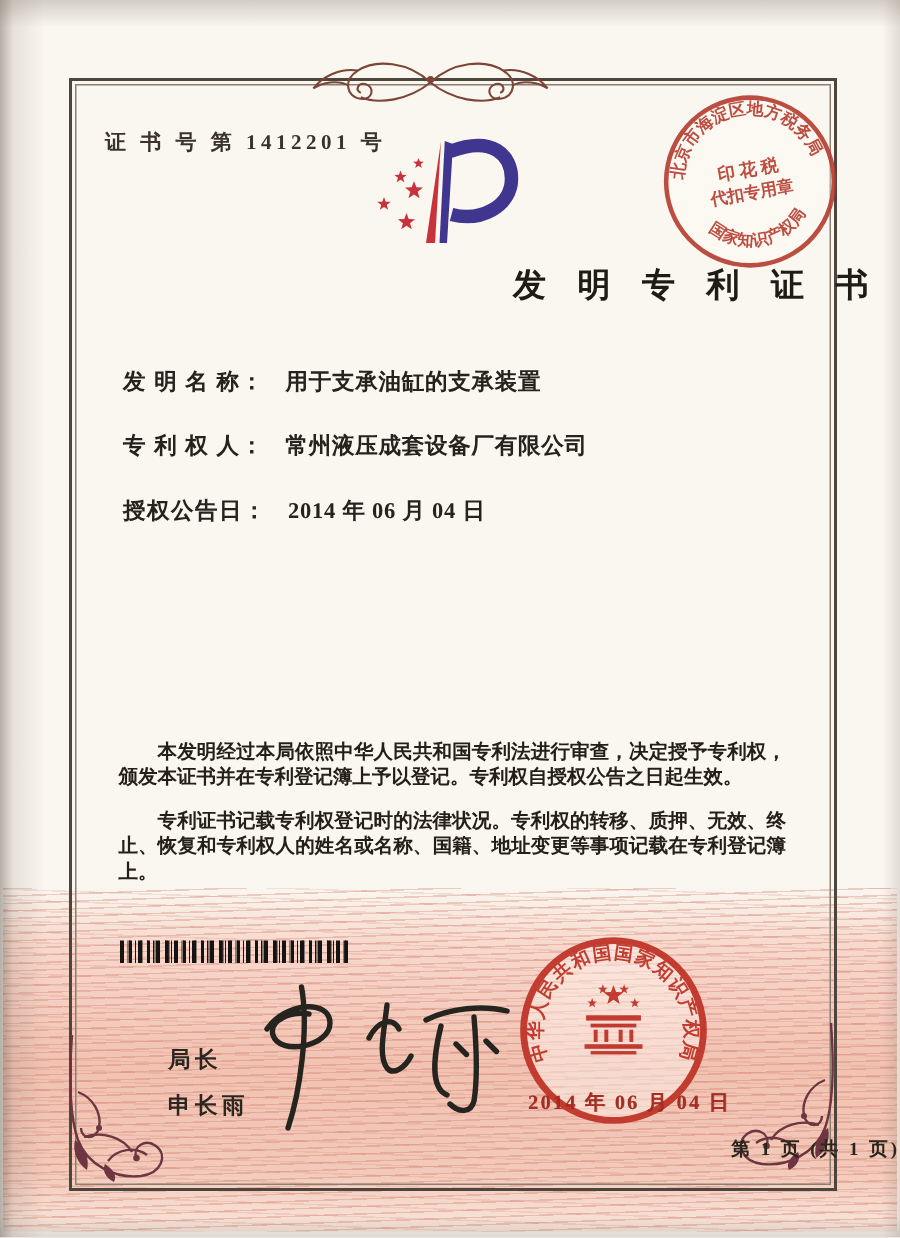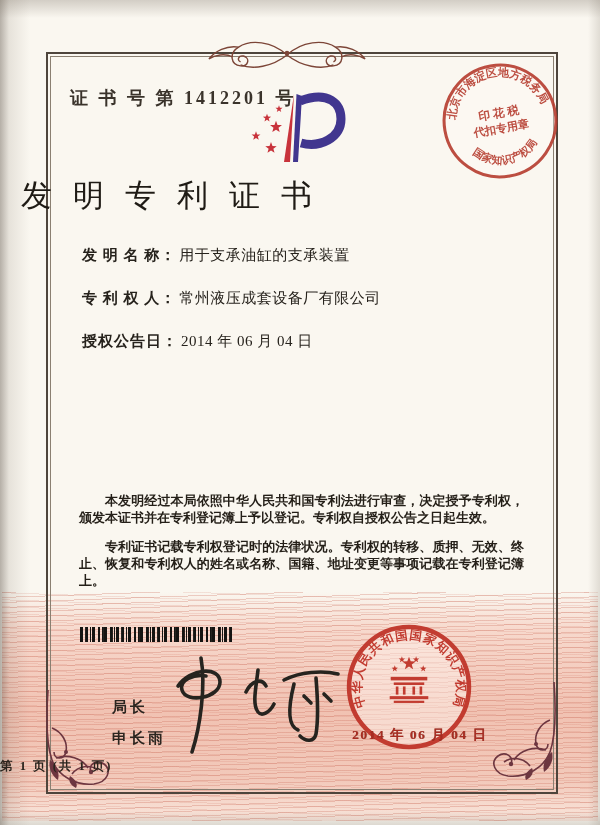--- a/index.html
+++ b/index.html
@@ -25,47 +25,47 @@
       linear-gradient(180deg, rgba(247,227,219,0) 0%, #f7d9cd 16%, #f1c2b2 52%, #f2c9ba 82%, #f9e6dc 100%);}
   
   .frame{position:absolute;left:46px;top:52px;width:508px;height:738px;
     border:2px solid #4e453c;z-index:2;}
   .frame-inner{position:absolute;inset:2px;border:1px solid #8a7f71;}
   .top-ornament{position:absolute;left:203px;top:37px;width:168px;height:36px;z-index:3;}
   .corner-orn{position:absolute;width:80px;height:100px;z-index:3;}
   .corner-bl{left:42px;top:688px;}
   .corner-br{left:480px;top:680px;transform:scaleX(-1);}
   
-  .cert-no{position:absolute;left:70px;top:86px;z-index:3;font-size:18px;
+  .cert-no{position:absolute;left:70px;top:86px;z-index:3;font-size:14px;
     letter-spacing:3px;color:#3a332b;font-weight:600;}
   .logo{position:absolute;left:227px;top:82px;width:160px;height:95px;z-index:3;}
   .tax-seal{position:absolute;left:437px;top:58px;width:126px;height:126px;z-index:4;
     transform:rotate(-10deg);opacity:.9;}
-  .title{position:absolute;left:0;right:0;top:175px;z-index:3;text-align:left;
-    font-size:31px;font-weight:400;letter-spacing:21px;padding-left:21px;color:#1f1b15;}
+  .title{position:absolute;left:0;right:0;top:175px;z-index:3;text-align:right;
+    font-size:22px;font-weight:700;letter-spacing:21px;padding-left:21px;color:#1f1b15;}
   .fields{position:absolute;left:82px;top:243px;width:450px;z-index:3;}
   .field-row{margin-bottom:18px;font-size:15px;line-height:25px;color:#26221c;white-space:nowrap;}
   .field-label{font-weight:700;letter-spacing:1px;text-align:center;}
-  .field-value{font-weight:400;margin-left:3px;letter-spacing:.5px;}
+  .field-value{font-weight:700;margin-left:14px;letter-spacing:.5px;}
   .body-text{position:absolute;left:79px;top:480px;width:445px;z-index:3;
     font-size:13px;line-height:17px;font-weight:600;color:#241f18;text-align:justify;}
   .para{text-indent:2em;margin-top:12px;}
   .barcode{position:absolute;left:80px;top:627px;width:152px;height:15px;z-index:3;
     background-image:
       repeating-linear-gradient(90deg,#151412 0 2px,transparent 2px 6px),
       repeating-linear-gradient(90deg,#151412 0 1px,transparent 1px 4px),
       repeating-linear-gradient(90deg,rgba(21,20,18,.92) 0 1px,transparent 1px 9px);
     background-position:0 0,2px 0,5px 0;}
   .director{position:absolute;left:112px;top:692px;z-index:4;font-size:15px;
     font-weight:700;letter-spacing:3px;line-height:31px;color:#2c2620;}
   .signature{position:absolute;left:148px;top:646px;width:200px;height:112px;z-index:4;}
   .big-seal{position:absolute;left:345px;top:623px;width:128px;height:128px;z-index:5;opacity:.93;}
   .seal-date{position:absolute;left:352px;top:726px;z-index:6;font-size:13.5px;font-weight:700;
     color:#a82c21;letter-spacing:1.5px;text-shadow:.4px .4px 0 rgba(70,25,15,.45);}
-  .footer{position:absolute;left:0;right:0;top:758px;z-index:4;text-align:left;
+  .footer{position:absolute;left:0;right:0;top:758px;z-index:4;text-align:right;
     font-size:12.5px;font-weight:600;letter-spacing:2px;color:#2b251e;}
   .hidden-defs{position:absolute;width:0;height:0;}
   .seal-text{font-family:"Liberation Serif","DejaVu Serif",serif;}
 </style>
 </head>
 <body>
 
 <svg class="hidden-defs" aria-hidden="true">
   <defs>
     <path id="star" d="M0,-6 L1.47,-2.02 L5.71,-1.85 L2.38,0.77 L3.53,4.85 L0,2.5 L-3.53,4.85 L-2.38,0.77 L-5.71,-1.85 L-1.47,-2.02 Z"></path>

